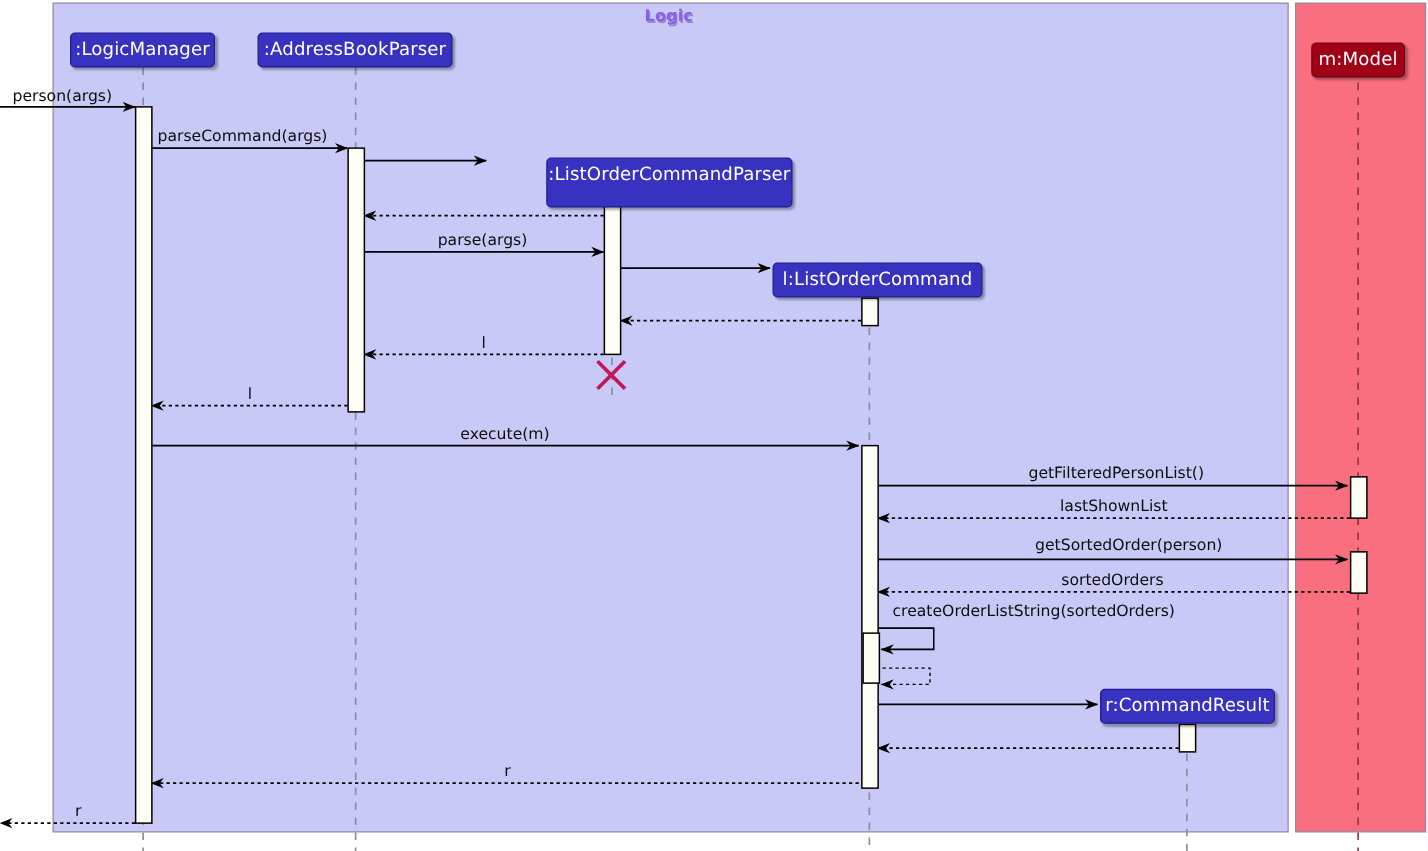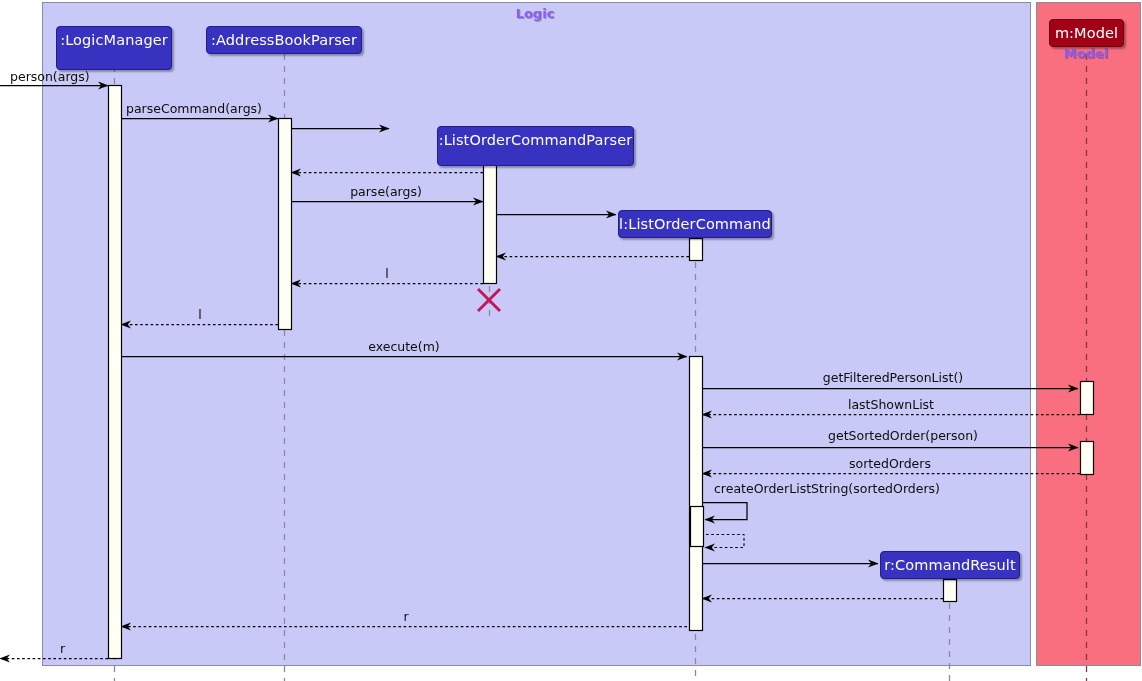--- a/index.html
+++ b/index.html
@@ -128,26 +128,26 @@
         <line x1="478" y1="289" x2="500" y2="311" stroke="#c2185b" stroke-width="3"></line>
         <line x1="500" y1="289" x2="478" y2="311" stroke="#c2185b" stroke-width="3"></line>
       </g>
   </svg>
 
   <div id="frame-titles">
       <div class="frame-title" style="left: 535px; top: 6px; transform: translateX(-50%);">Logic</div>
       <div class="frame-title" style="left: 1086px; top: 6px; transform: translateX(-50%); margin-top: 40px;">Model</div>
     </div>
   <div id="participants-layer">
-      <div class="participant blue" style="left: 56px; top: 26px; width: 116px; height: 44px;">:LogicManager</div>
+      <div class="participant blue" style="left: 56px; top: 26px; width: 116px; height: 28px;">:LogicManager</div>
       <div class="participant blue" style="left: 206px; top: 26px; width: 156px; height: 28px;">:AddressBookParser</div>
       <div class="participant blue" style="left: 391px; top: 126px; width: 197px; height: 40px; margin-left: 46px;">:ListOrderCommandParser</div>
-      <div class="participant blue" style="left: 618px; top: 210px; width: 154px; height: 28px;">l:ListOrderCommand</div>
+      <div class="participant blue" style="left: 618px; top: 210px; width: 168px; height: 28px;">l:ListOrderCommand</div>
       <div class="participant blue" style="left: 880px; top: 551px; width: 140px; height: 28px;">r:CommandResult</div>
-      <div class="participant dark-red" style="left: 1049px; top: 19px; width: 75px; height: 28px;">m:Model</div>
+      <div class="participant dark-red" style="left: 1049px; top: 34px; width: 75px; height: 28px;">m:Model</div>
     </div>
   <div id="labels-layer">
       <div class="msg-label" style="left: 10px; top: 69px;">person(args)</div>
       <div class="msg-label" style="left: 126px; top: 101px;">parseCommand(args)</div>
       <div class="msg-label center" style="left: 386px; top: 184px;">parse(args)</div>
       <div class="msg-label center" style="left: 387px; top: 266px;">l</div>
       <div class="msg-label center" style="left: 200px; top: 307px;">l</div>
       <div class="msg-label center" style="left: 404px; top: 339px;">execute(m)</div>
       <div class="msg-label center" style="left: 893px; top: 370px;">getFilteredPersonList()</div>
       <div class="msg-label center" style="left: 891px; top: 397px;">lastShownList</div>

